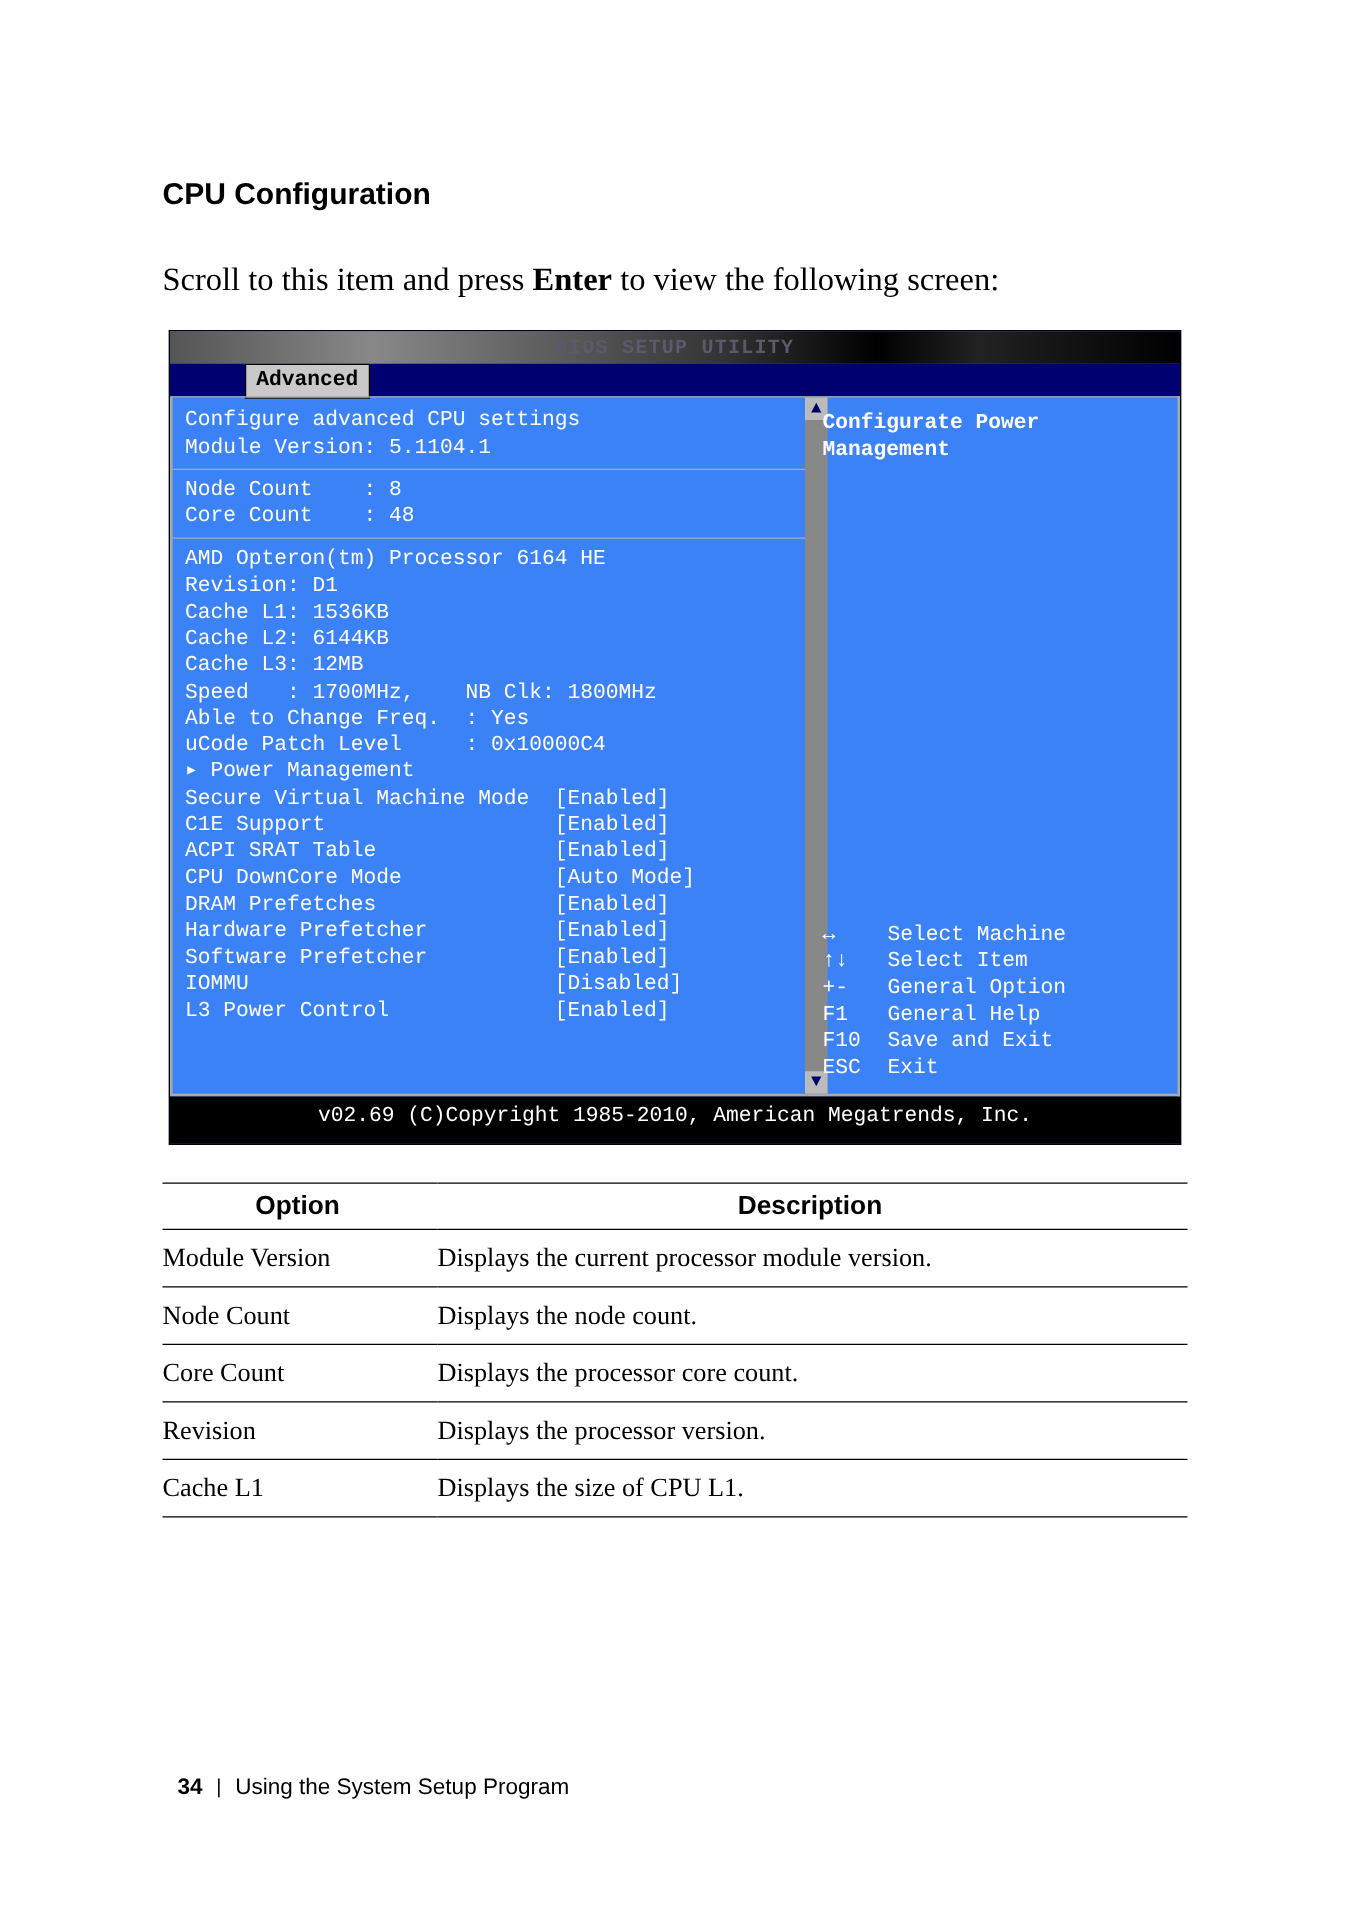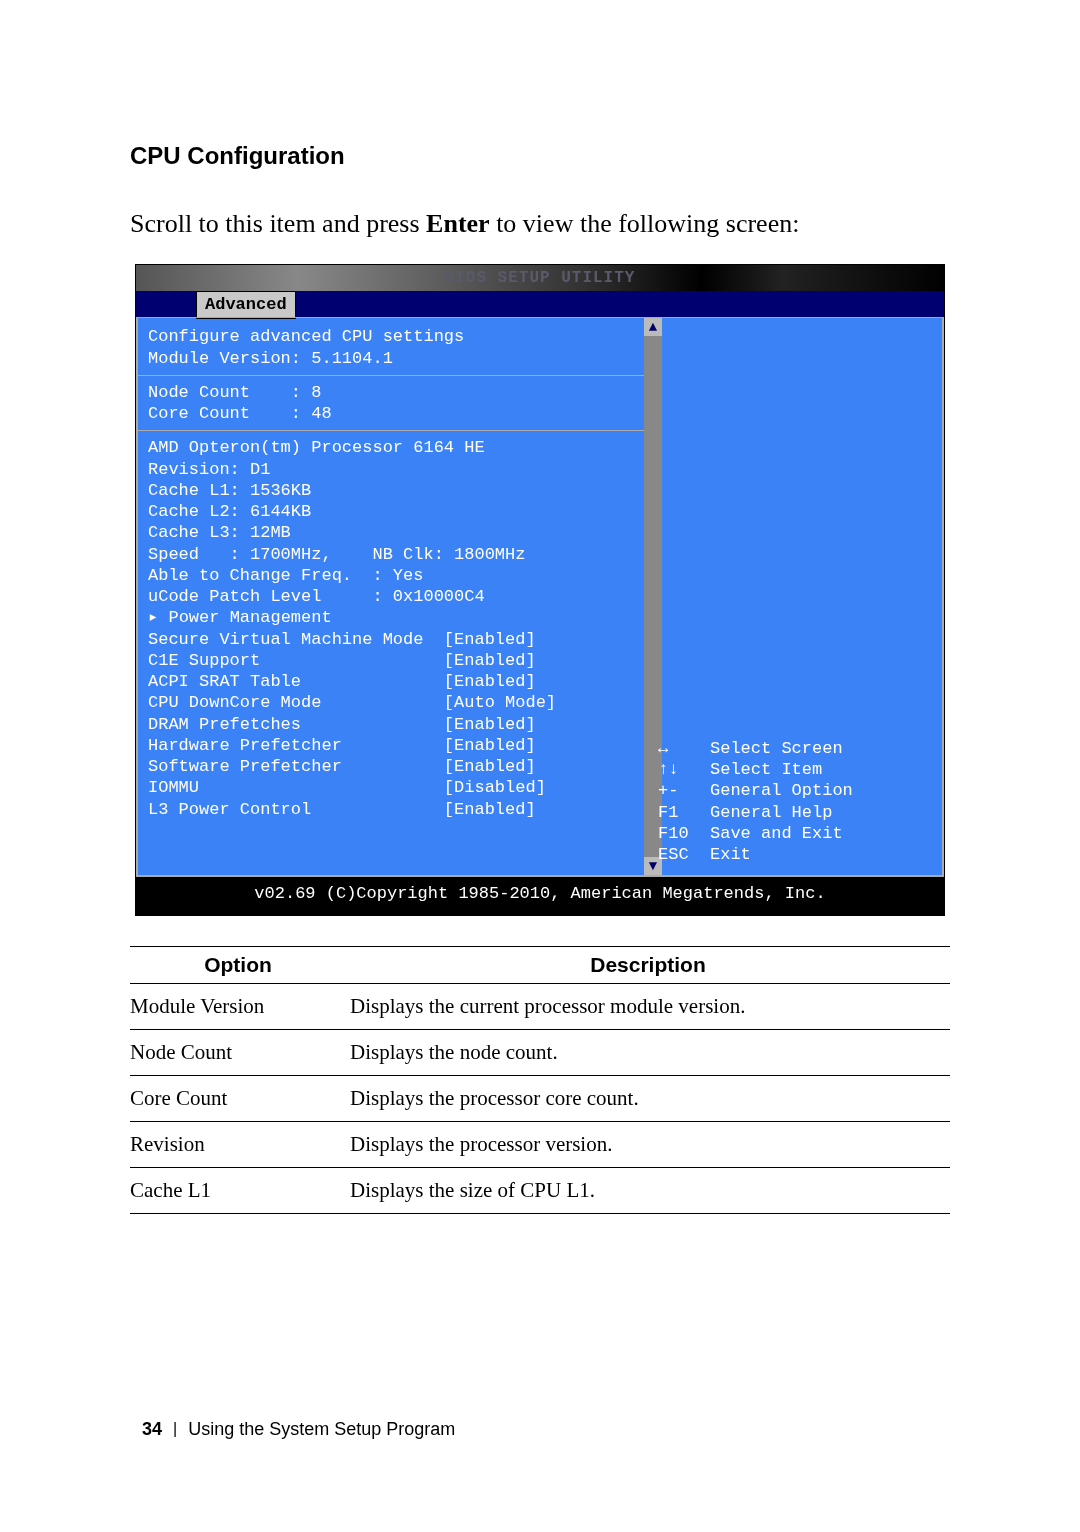--- a/index.html
+++ b/index.html
@@ -192,24 +192,25 @@
             <div class="bios-line">Software Prefetcher          [Enabled]</div>
             <div class="bios-line">IOMMU                        [Disabled]</div>
             <div class="bios-line">L3 Power Control             [Enabled]</div>
           </div>
         <div class="bios-scroll">
           <div class="arrow">▲</div>
           <div class="arrow">▼</div>
         </div>
       </div>
       <div class="bios-right">
+        <div class="bios-help-title">Configurate Power Management</div>
         <div class="bios-legend" id="legend-container">
             <div class="bios-legend-row">
               <div class="bios-legend-key">↔</div>
-              <div class="bios-legend-desc">Select Screen</div>
+              <div class="bios-legend-desc">Select Machine</div>
             </div>
             <div class="bios-legend-row">
               <div class="bios-legend-key">↑↓</div>
               <div class="bios-legend-desc">Select Item</div>
             </div>
             <div class="bios-legend-row">
               <div class="bios-legend-key">+-</div>
               <div class="bios-legend-desc">General Option</div>
             </div>
             <div class="bios-legend-row">

